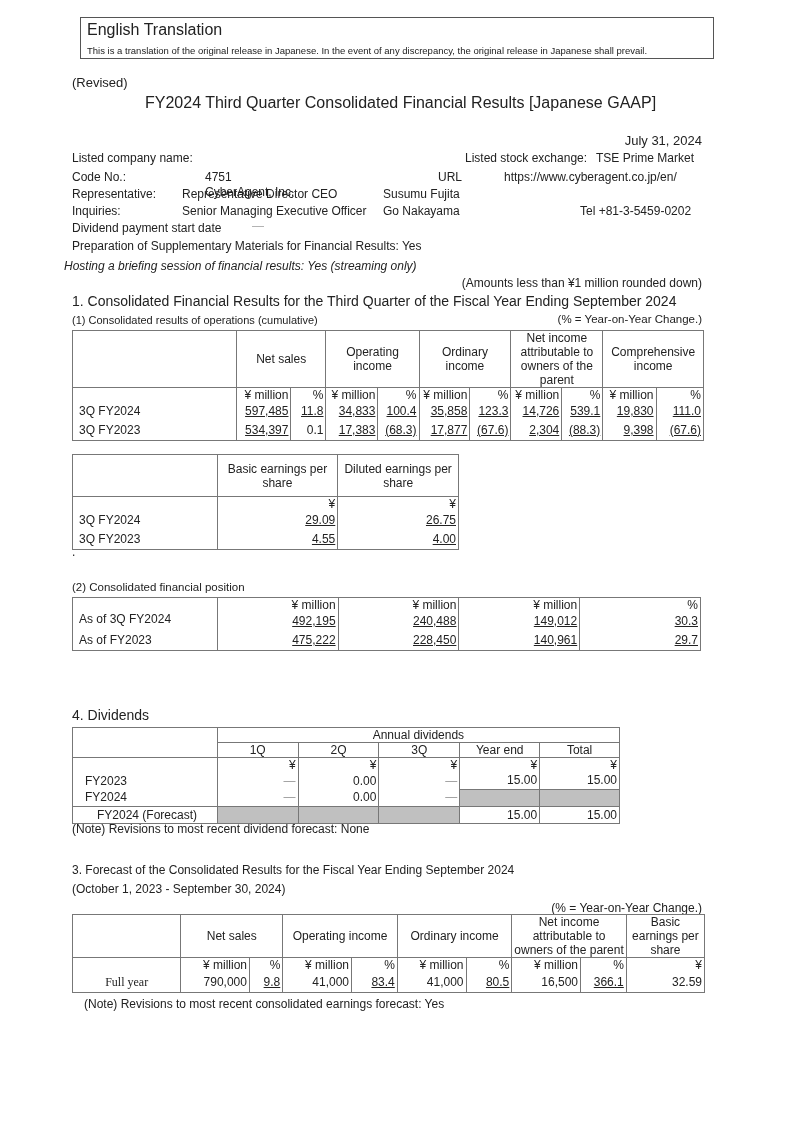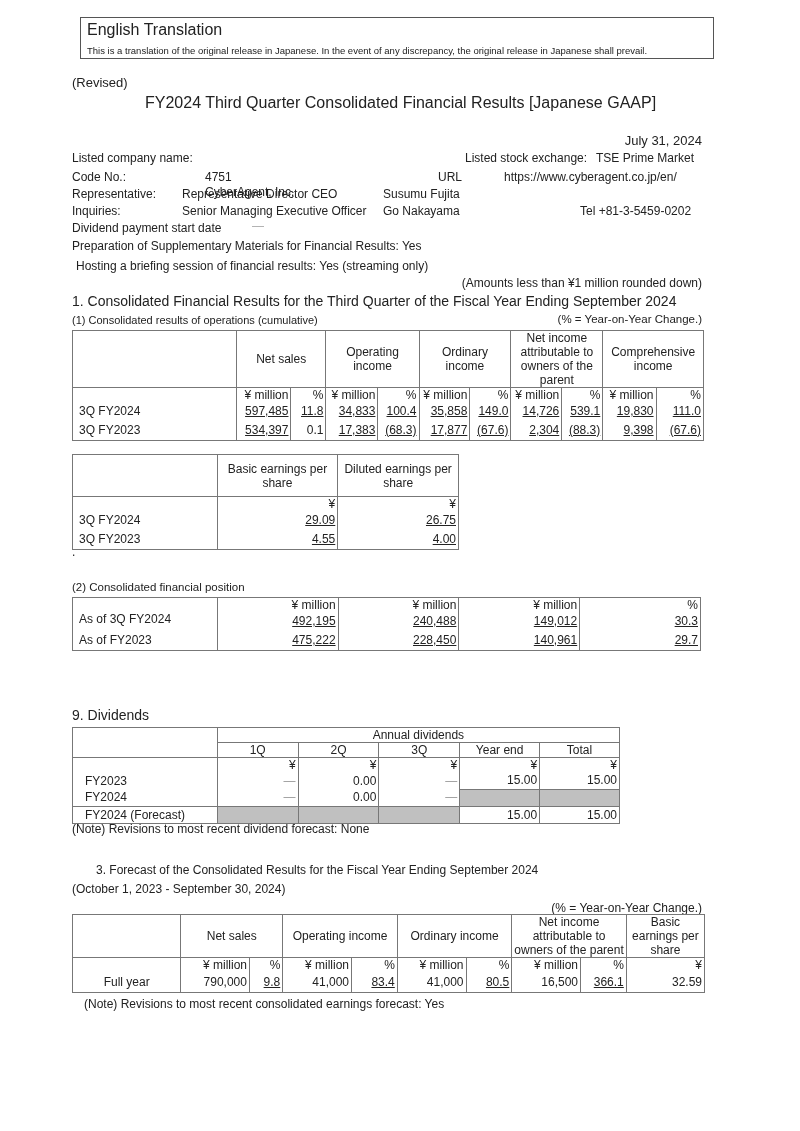--- a/index.html
+++ b/index.html
@@ -46,21 +46,21 @@
 
 <div class="txt" style="left:72px;top:204px;">Inquiries:</div>
 <div class="txt" style="left:182px;top:204px;">Senior Managing Executive Officer</div>
 <div class="txt" style="left:383px;top:204px;">Go Nakayama</div>
 <div class="txt" style="left:580px;top:204px;">Tel +81-3-5459-0202</div>
 
 <div class="txt" style="left:72px;top:221px;">Dividend payment start date</div>
 <div class="txt" style="left:252px;top:219px;color:#aaa;">—</div>
 
 <div class="txt" style="left:72px;top:239px;">Preparation of Supplementary Materials for Financial Results: Yes</div>
-<div class="txt" style="left:76px;top:259px;">Hosting a briefing session of financial results: Yes (streaming only)</div>
+<div class="txt" style="left:64px;top:259px;font-style:italic;">Hosting a briefing session of financial results: Yes (streaming only)</div>
 <div class="txt" style="right:98px;top:276px;">(Amounts less than ¥1 million rounded down)</div>
 
 <div class="txt" style="left:72px;top:293px;font-size:14px;">1. Consolidated Financial Results for the Third Quarter of the Fiscal Year Ending September 2024</div>
 <div class="txt" style="left:72px;top:314px;font-size:11px;">(1) Consolidated results of operations (cumulative)</div>
 <div class="txt" style="right:98px;top:313px;font-size:11.5px;">(% = Year-on-Year Change.)</div>
 
 <table style="left:72px;top:330px;width:632px;">
   <colgroup>
     <col style="width:145px">
       <col style="width:47px">
@@ -96,21 +96,21 @@
     <td class="r" style="border-bottom:none;">¥ million</td>
     <td class="r" style="border-bottom:none;">%</td>
   </tr>
   <tr style="height:18px;">
     <td class="nb" style="padding-left:6px;">3Q FY2024</td>
     <td class="r nb u">597,485</td>
     <td class="r nb u">11.8</td>
     <td class="r nb u">34,833</td>
     <td class="r nb u">100.4</td>
     <td class="r nb u">35,858</td>
-    <td class="r nb u">149.0</td>
+    <td class="r nb u">123.3</td>
     <td class="r nb u">14,726</td>
     <td class="r nb u">539.1</td>
     <td class="r nb u">19,830</td>
     <td class="r nb u">111.0</td>
   </tr>
   <tr style="height:20px;">
     <td style="border-top:none;padding-left:6px;">3Q FY2023</td>
     <td class="r u" style="border-top:none;">534,397</td>
     <td class="r" style="border-top:none;">0.1</td>
     <td class="r u" style="border-top:none;">17,383</td>
@@ -184,21 +184,21 @@
   <tr style="height:20px;">
     <td style="border-top:none;padding-left:6px;">As of FY2023</td>
     <td class="r u" style="border-top:none;">475,222</td>
     <td class="r u" style="border-top:none;">228,450</td>
     <td class="r u" style="border-top:none;">140,961</td>
     <td class="r u" style="border-top:none;">29.7</td>
   </tr>
 </tbody>
   </table>
 
-<div class="txt" style="left:72px;top:707px;font-size:14px;">9. Dividends</div>
+<div class="txt" style="left:72px;top:707px;font-size:14px;">4. Dividends</div>
 
 <table style="left:72px;top:727px;width:548px;">
   <colgroup>
       <col style="width:145px">
       <col style="width:81px">
       <col style="width:81px">
       <col style="width:81px">
       <col style="width:80px">
       <col style="width:80px">
     </colgroup>
@@ -232,32 +232,32 @@
   </tr>
   <tr style="height:17px;">
     <td style="border-top:none;padding-left:12px;">FY2024</td>
     <td class="r" style="border-top:none;color:#999;">—</td>
     <td class="r" style="border-top:none;">0.00</td>
     <td class="r" style="border-top:none;color:#999;">—</td>
     <td class="r g"></td>
     <td class="r g"></td>
   </tr>
   <tr style="height:17px;">
-    <td style="padding-left:12px;">FY2024 (Forecast)</td>
+    <td style="padding-left:24px;">FY2024 (Forecast)</td>
     <td class="g"></td>
     <td class="g"></td>
     <td class="g"></td>
     <td class="r">15.00</td>
     <td class="r">15.00</td>
   </tr>
 </tbody>
   </table>
 <div class="txt" style="left:72px;top:822px;">(Note) Revisions to most recent dividend forecast: None</div>
 
-<div class="txt" style="left:72px;top:863px;margin-left:24px;">3. Forecast of the Consolidated Results for the Fiscal Year Ending September 2024</div>
+<div class="txt" style="left:72px;top:863px;">3. Forecast of the Consolidated Results for the Fiscal Year Ending September 2024</div>
 <div class="txt" style="left:72px;top:882px;">(October 1, 2023 - September 30, 2024)</div>
 <div class="txt" style="right:98px;top:901px;">(% = Year-on-Year Change.)</div>
 
 <table style="left:72px;top:914px;width:633px;">
   <colgroup>
     <col style="width:104px">
       <col style="width:66px">
       <col style="width:32px">
       <col style="width:66px">
       <col style="width:44px">
@@ -282,21 +282,21 @@
     <td class="r" style="border-bottom:none;">%</td>
     <td class="r" style="border-bottom:none;">¥ million</td>
     <td class="r" style="border-bottom:none;">%</td>
     <td class="r" style="border-bottom:none;">¥ million</td>
     <td class="r" style="border-bottom:none;">%</td>
     <td class="r" style="border-bottom:none;">¥ million</td>
     <td class="r" style="border-bottom:none;">%</td>
     <td class="r" style="border-bottom:none;">¥</td>
   </tr>
   <tr style="height:20px;">
-    <td class="c" style="border-top:none;">Full year</td>
+    <td class="c" style="border-top:none;font-family:Liberation Serif, serif;">Full year</td>
     <td class="r" style="border-top:none;">790,000</td>
     <td class="r u" style="border-top:none;">9.8</td>
     <td class="r" style="border-top:none;">41,000</td>
     <td class="r u" style="border-top:none;">83.4</td>
     <td class="r" style="border-top:none;">41,000</td>
     <td class="r u" style="border-top:none;">80.5</td>
     <td class="r" style="border-top:none;">16,500</td>
     <td class="r u" style="border-top:none;">366.1</td>
     <td class="r" style="border-top:none;">32.59</td>
   </tr>

